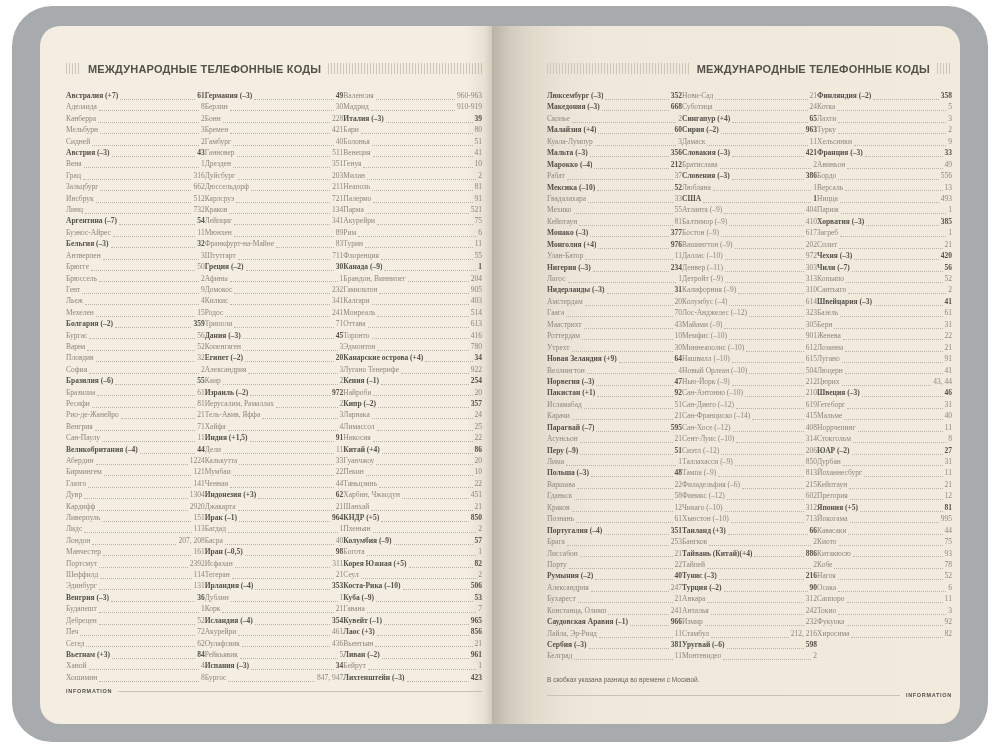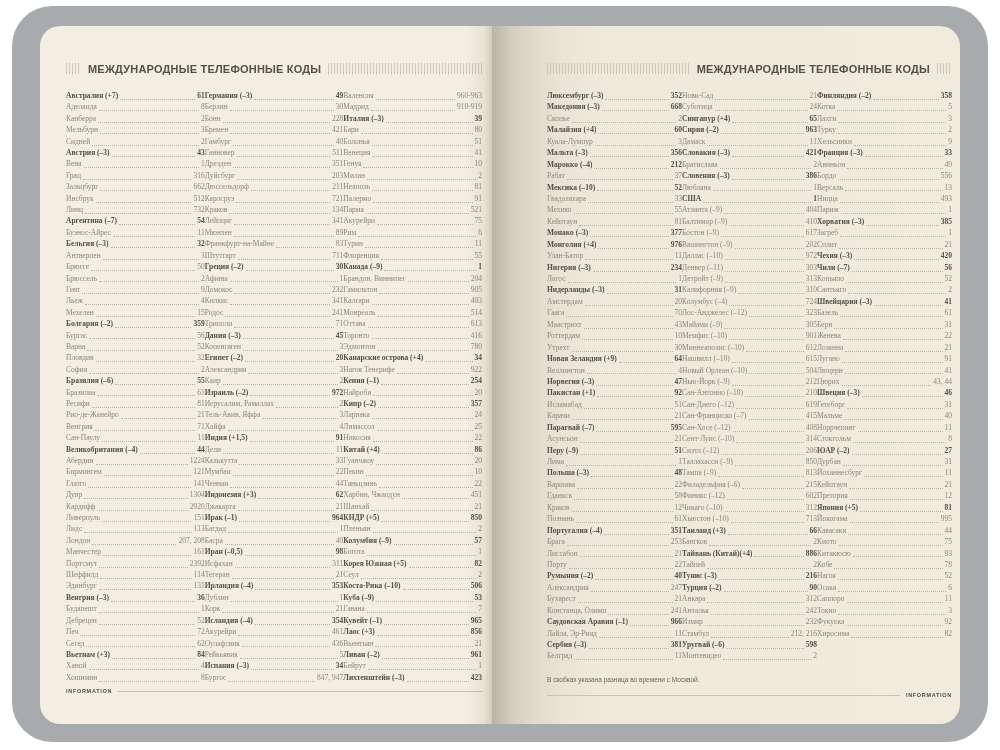--- a/index.html
+++ b/index.html
@@ -708,21 +708,21 @@
             <span class="n">Эдмонтон</span>
             <span class="d"></span>
             <span class="v">780</span>
           </div>
           <div class="row b">
             <span class="n">Канарские острова (+4)</span>
             <span class="d"></span>
             <span class="v">34</span>
           </div>
           <div class="row">
-            <span class="n">Нагоя Тенерифе</span>
+            <span class="n">Лугано Тенерифе</span>
             <span class="d"></span>
             <span class="v">922</span>
           </div>
           <div class="row b">
             <span class="n">Кения (–1)</span>
             <span class="d"></span>
             <span class="v">254</span>
           </div>
           <div class="row">
             <span class="n">Найроби</span>
@@ -1209,21 +1209,21 @@
             <span class="v">313</span>
           </div>
           <div class="row">
             <span class="n">Калифорния (–9)</span>
             <span class="d"></span>
             <span class="v">310</span>
           </div>
           <div class="row">
             <span class="n">Колумбус (–4)</span>
             <span class="d"></span>
-            <span class="v">724</span>
+            <span class="v">614</span>
           </div>
           <div class="row">
             <span class="n">Лос-Анджелес (–12)</span>
             <span class="d"></span>
             <span class="v">323</span>
           </div>
           <div class="row">
             <span class="n">Майами (–9)</span>
             <span class="d"></span>
             <span class="v">305</span>
@@ -1257,21 +1257,21 @@
             <span class="n">Сан-Антонио (–10)</span>
             <span class="d"></span>
             <span class="v">210</span>
           </div>
           <div class="row">
             <span class="n">Сан-Диего (–12)</span>
             <span class="d"></span>
             <span class="v">619</span>
           </div>
           <div class="row">
-            <span class="n">Сан-Франциско (–7)</span>
+            <span class="n">Сан-Франциско (–14)</span>
             <span class="d"></span>
             <span class="v">415</span>
           </div>
           <div class="row">
             <span class="n">Сан-Хосе (–12)</span>
             <span class="d"></span>
             <span class="v">408</span>
           </div>
           <div class="row">
             <span class="n">Сент-Луис (–10)</span>

